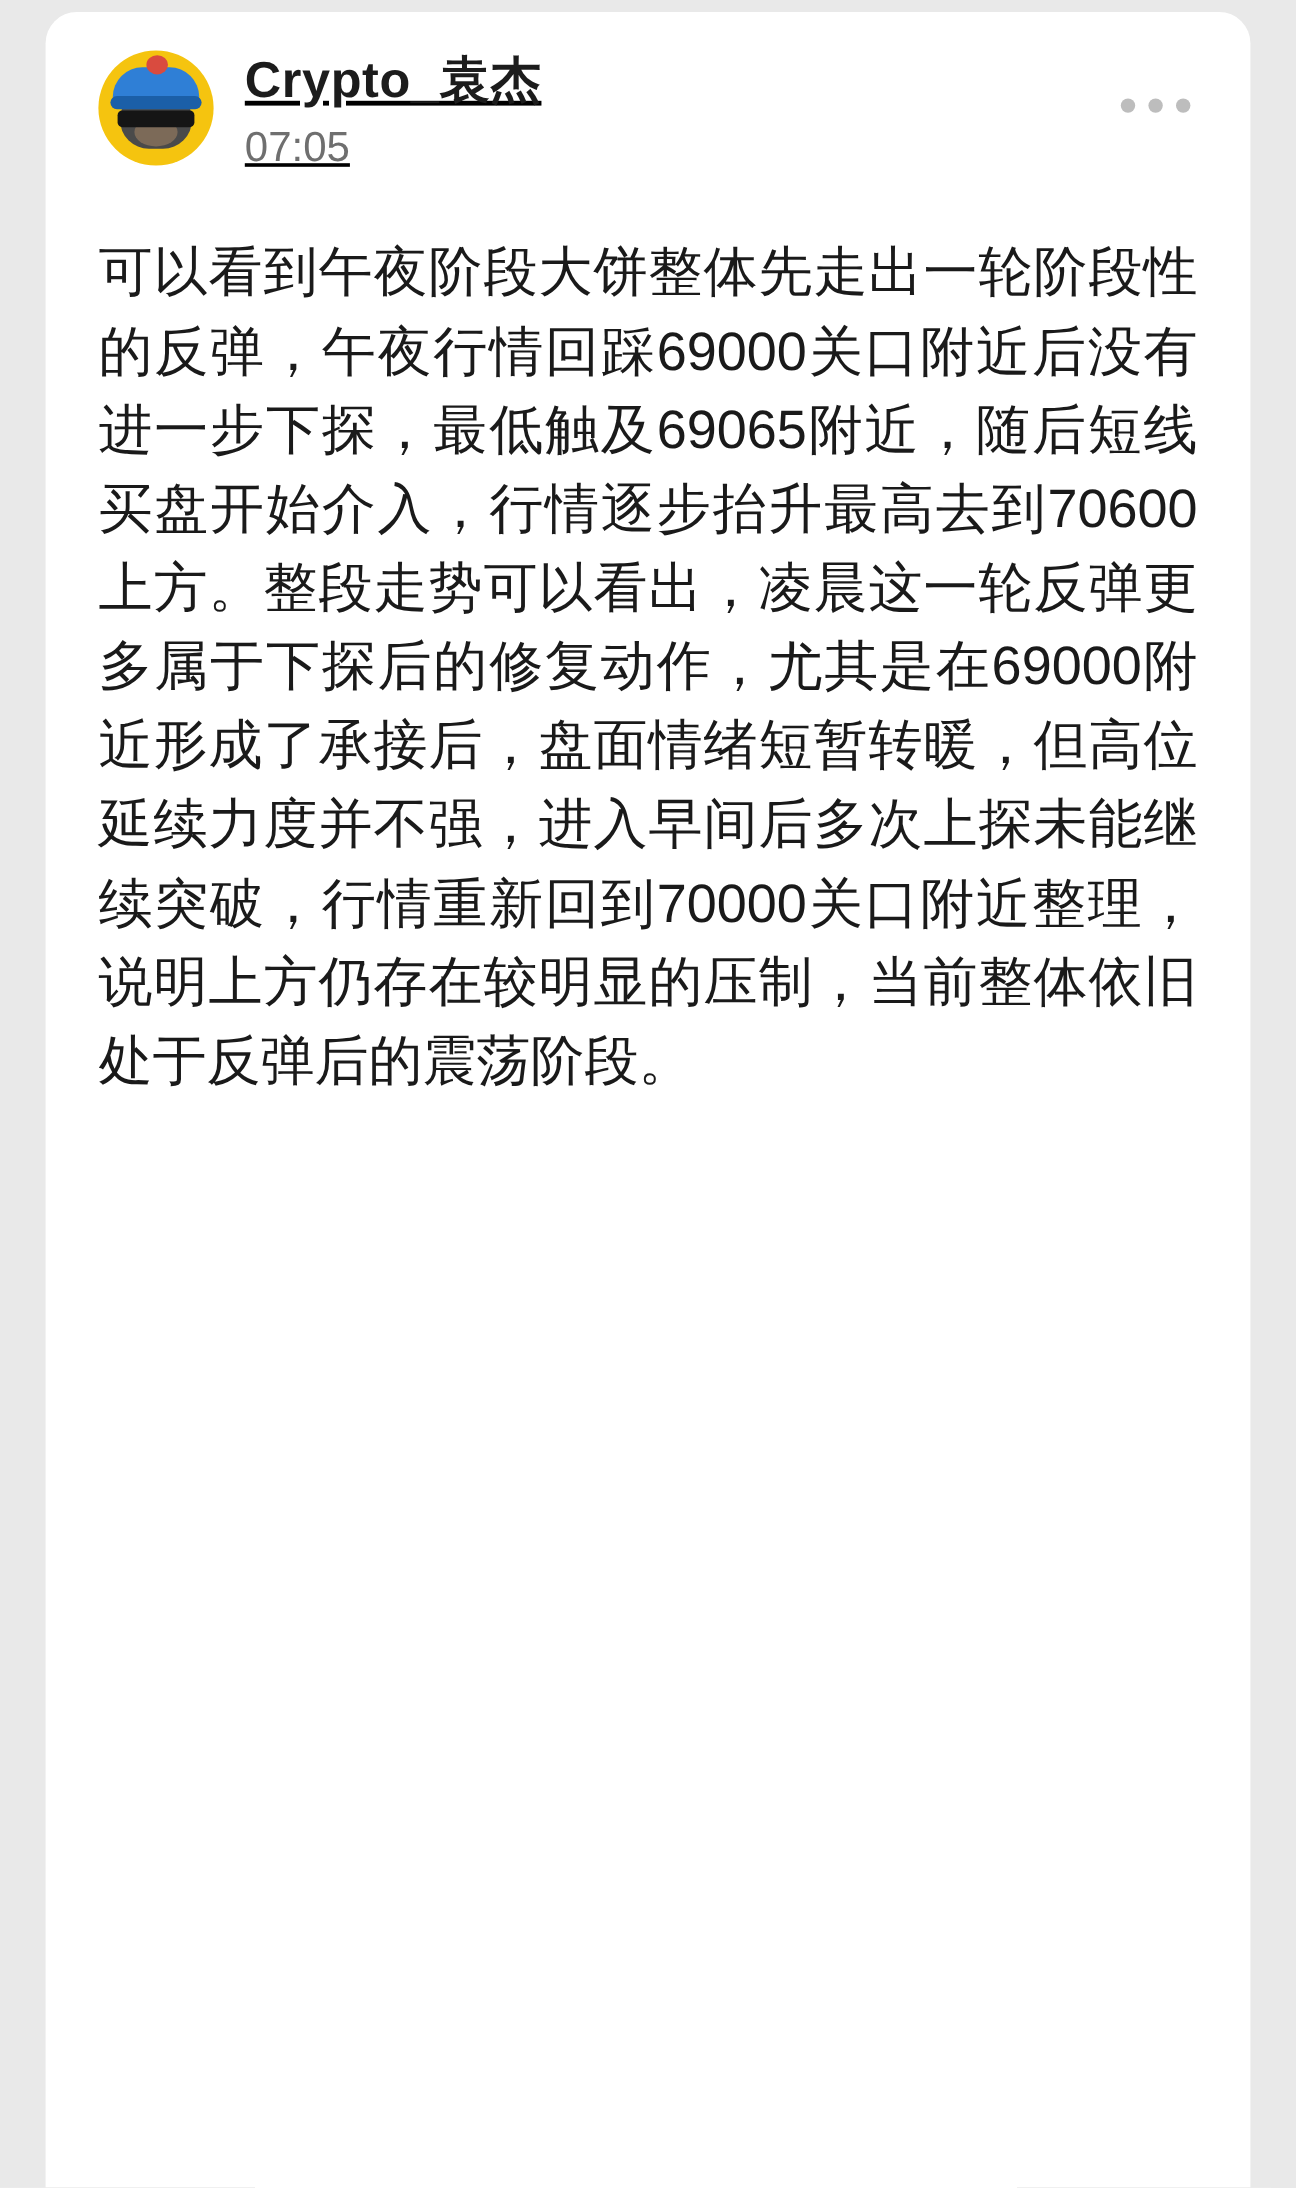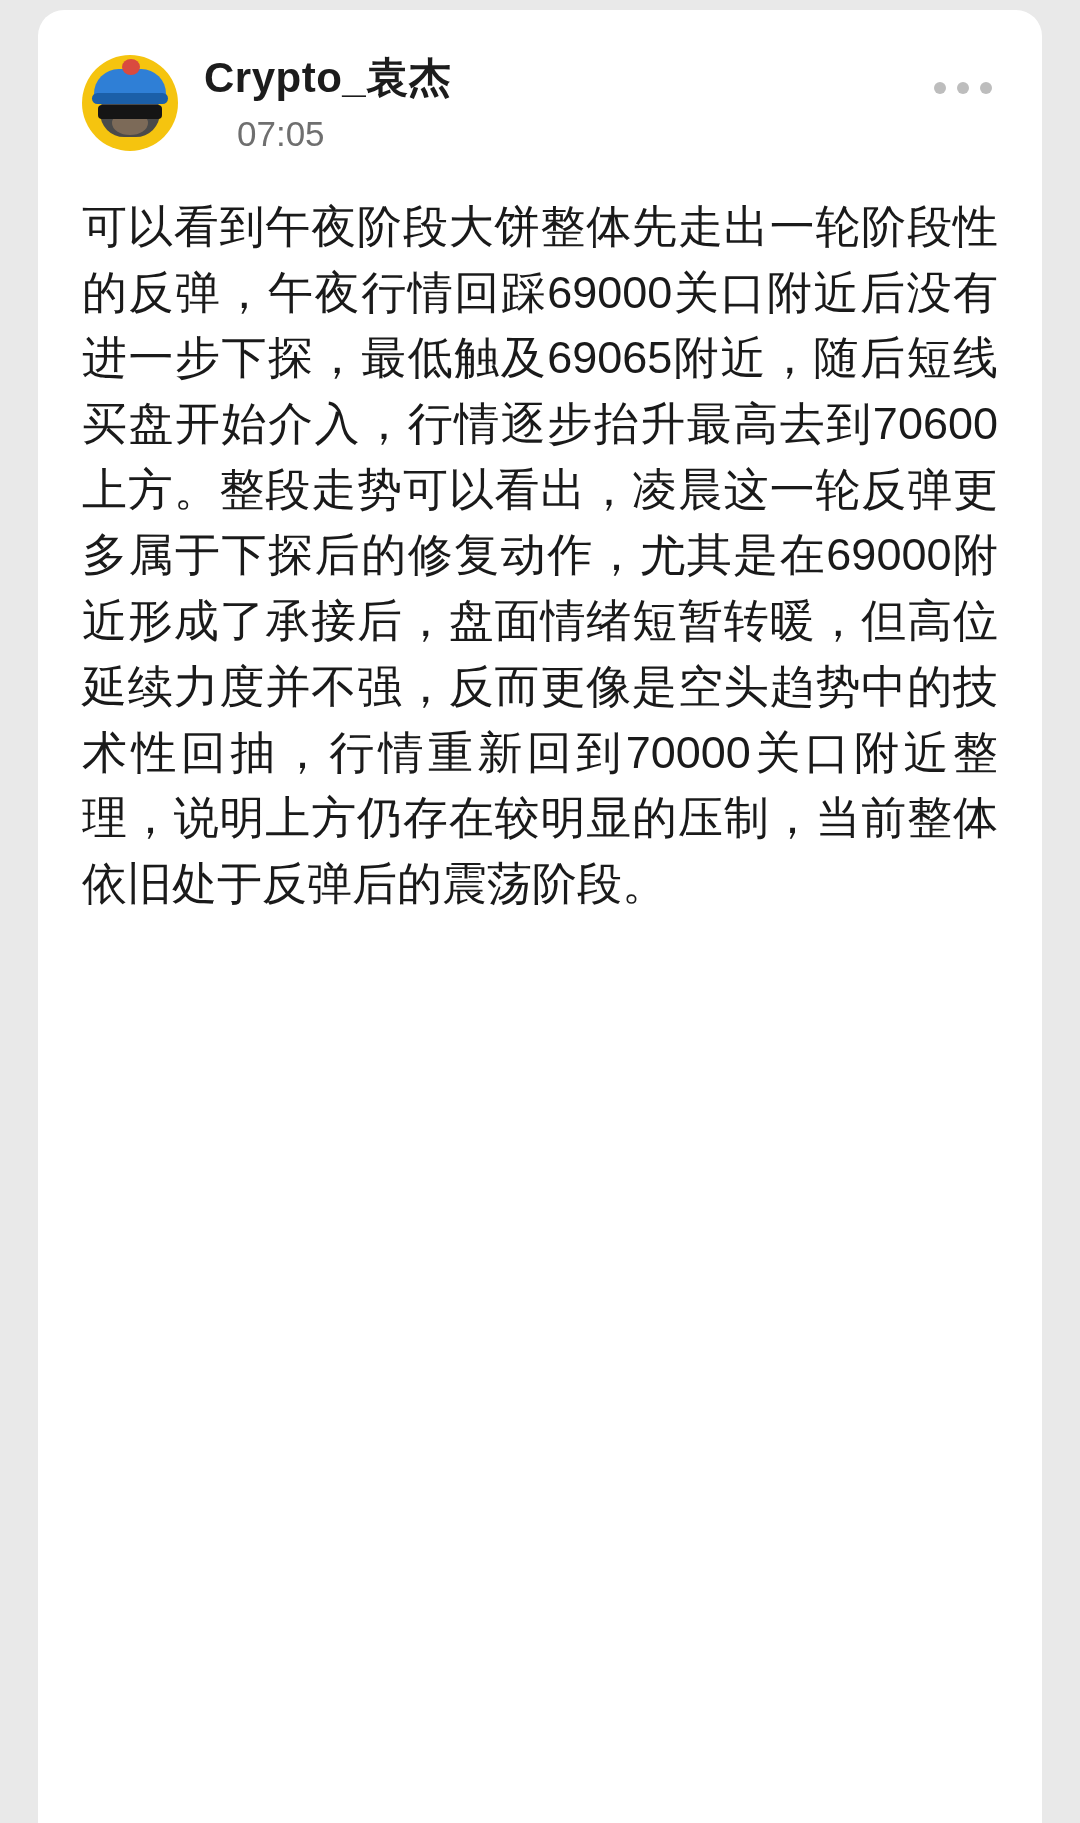--- a/index.html
+++ b/index.html
@@ -25,23 +25,24 @@
     width: 1004px;
     height: 1830px;
     background: #ffffff;
     border-radius: 26px 26px 0 0;
     box-sizing: border-box;
     padding: 28px 44px 0 44px;
     overflow: hidden;
   }
   .post-header {
     display: flex;
-    align-items: center;
+    align-items: flex-start;
     position: relative;
     height: 126px;
+    text-decoration: underline;
   }
   .avatar {
     width: 96px;
     height: 96px;
     border-radius: 50%;
     background: #f5c40f;
     flex: 0 0 auto;
     position: relative;
     overflow: hidden;
     margin-top: 4px;
@@ -109,21 +110,20 @@
     font-weight: bold;
     color: #1c1c1c;
     letter-spacing: 0.5px;
     line-height: 1.1;
   }
   .post-time {
     font-size: 35px;
     color: #6f6f6f;
     margin-top: 14px;
     line-height: 1.1;
-    margin-left: 33px;
   }
   .more-menu {
     position: absolute;
     right: 6px;
     top: 44px;
     display: flex;
     gap: 11px;
   }
   .more-menu .dot {
     width: 12px;
@@ -164,17 +164,17 @@
         <div class="post-time">07:05</div>
       </div>
       <div class="more-menu">
         <div class="dot"></div>
         <div class="dot"></div>
         <div class="dot"></div>
       </div>
     </div>
 
     <div class="post-body">
-      <p class="para">可以看到午夜阶段大饼整体先走出一轮阶段性的反弹，午夜行情回踩69000关口附近后没有进一步下探，最低触及69065附近，随后短线买盘开始介入，行情逐步抬升最高去到70600上方。整段走势可以看出，凌晨这一轮反弹更多属于下探后的修复动作，尤其是在69000附近形成了承接后，盘面情绪短暂转暖，但高位延续力度并不强，反而更像是空头趋势中的技术性回抽，行情重新回到70000关口附近整理，说明上方仍存在较明显的压制，当前整体依旧处于反弹后的震荡阶段。</p>
+      <p class="para">可以看到午夜阶段大饼整体先走出一轮阶段性的反弹，午夜行情回踩69000关口附近后没有进一步下探，最低触及69065附近，随后短线买盘开始介入，行情逐步抬升最高去到70600上方。整段走势可以看出，凌晨这一轮反弹更多属于下探后的修复动作，尤其是在69000附近形成了承接后，盘面情绪短暂转暖，但高位延续力度并不强，进入早间后多次上探未能继续突破，行情重新回到70000关口附近整理，说明上方仍存在较明显的压制，当前整体依旧处于反弹后的震荡阶段。</p>
     </div>
 
   </div>
 </div>
 
 </body></html>

